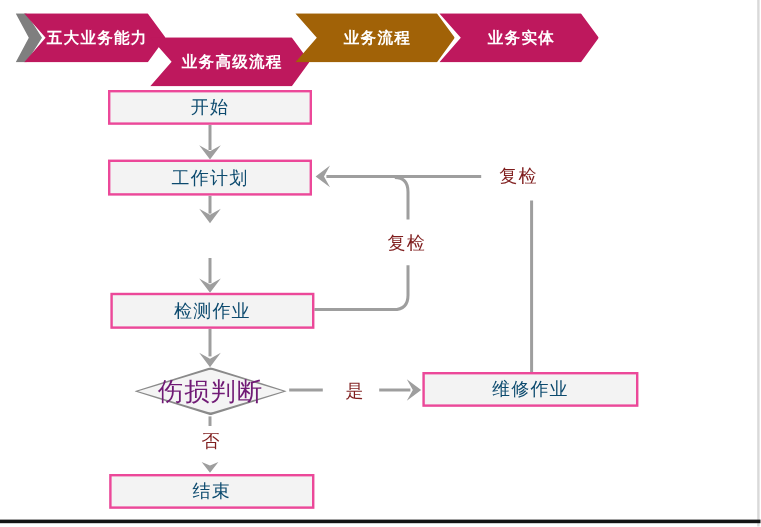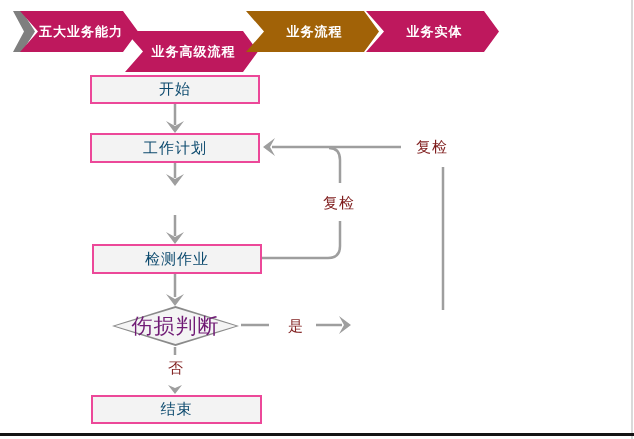--- a/index.html
+++ b/index.html
@@ -140,20 +140,23 @@
   <div class="fc-box" id="node-inspect">
     <span>检测作业</span>
   </div>
 
   <div class="fc-diamond">
     <div class="d-border"></div>
     <div class="d-fill"></div>
     <div class="d-label">伤损判断</div>
   </div>
 
+  <div class="fc-box" id="node-repair">
+    <span>维修作业</span>
+  </div>
   <div class="fc-box" id="node-end">
     <span>结束</span>
   </div>
 
   <div class="edge-label" id="label-yes">是</div>
   <div class="edge-label" id="label-no">否</div>
   <div class="edge-label" id="label-recheck-inner">复检</div>
   <div class="edge-label" id="label-recheck-outer">复检</div>
 
   <div class="page-right-border"></div>

